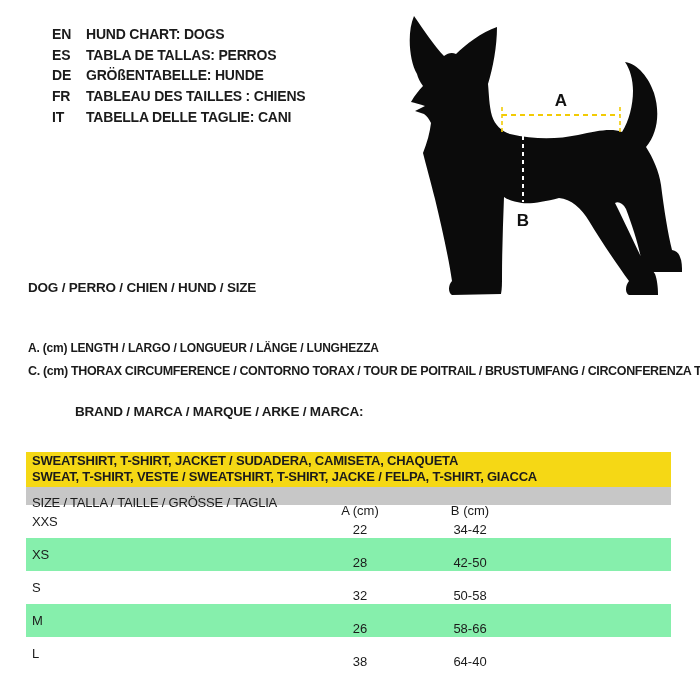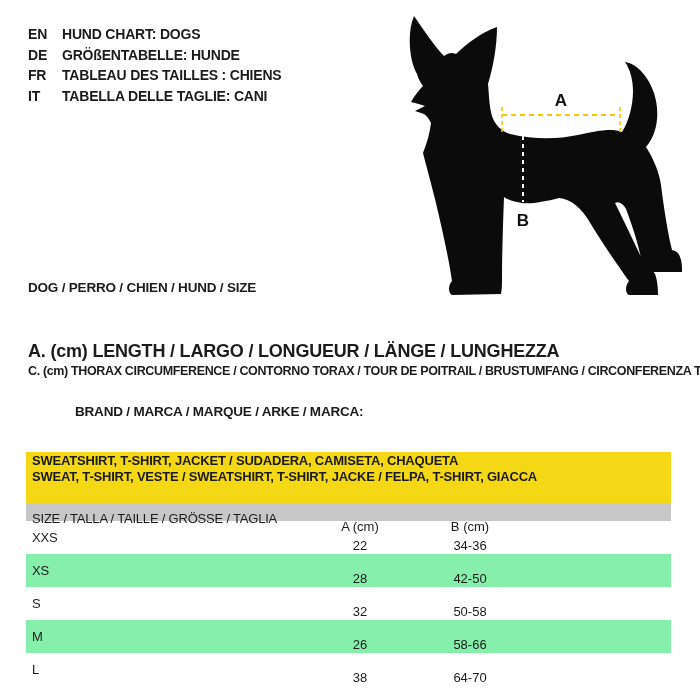--- a/index.html
+++ b/index.html
@@ -3,51 +3,55 @@
 <meta charset="utf-8">
 <style>
   html,body{margin:0;padding:0;background:#ffffff;}
   .sheet{
     position:relative;width:700px;height:700px;background:#ffffff;overflow:hidden;
     font-family:"Liberation Sans",sans-serif;color:#1b1b1b;
   }
   
   .lang-list{position:absolute;left:28px;top:24px;}
   .lang-row{display:flex;line-height:20.7px;font-size:14px;font-weight:700;letter-spacing:-0.2px;}
-  .lang-code{width:34px;flex:0 0 34px;}
+  .lang-code{width:34px;flex:0 0 34px;margin-left:24px;}
   
   .dog-wrap{position:absolute;left:390px;top:0;width:310px;height:310px;}
   .dog-wrap svg{display:block;width:310px;height:310px;}
   .marker-label{font-family:"Liberation Sans",sans-serif;font-weight:700;font-size:17px;fill:#111;}
   
   .caption{position:absolute;left:28px;font-weight:700;white-space:nowrap;letter-spacing:-0.2px;}
   .dog-caption{top:280px;font-size:13.5px;}
-  .legend-a{top:341px;font-size:18px;}
+  .legend-a{top:341px;font-size:12px;}
   .legend-c{top:364px;font-size:12.5px;letter-spacing:-0.35px;}
   .brand-line{top:404px;font-size:13.5px;padding-left:47px;}
   
   .size-table{position:absolute;left:26px;top:452px;width:645px;}
-  .band-yellow{background:#F5D815;padding:1px 0 18px 6px;}
+  .band-yellow{background:#F5D815;padding:1px 0 2px 6px;}
   .band-yellow div{font-size:13px;font-weight:700;line-height:16px;letter-spacing:-0.2px;white-space:nowrap;}
   .grid-row{display:grid;grid-template-columns:274px 120px 100px 1fr;align-items:center;}
   .band-sub{background:#C7C7C7;height:18px;font-size:13px;}
   .t-row{height:33px;font-size:13px;}
   .t-row.alt{background:#86efac;}
   .cell-size{padding-left:6px;white-space:nowrap;letter-spacing:-0.2px;}
   .cell-num{text-align:center;margin-top:16px;}
 </style>
 </head>
 <body>
 
 <div class="sheet">
 
   <div class="lang-list">
     <div class="lang-row">
       <span class="lang-code">EN</span>
       <span>HUND CHART: DOGS</span>
+    </div>
+    <div class="lang-row">
+      <span class="lang-code">ES</span>
+      <span>TABLA DE TALLAS: PERROS</span>
     </div>
     <div class="lang-row">
       <span class="lang-code">DE</span>
       <span>GRÖßENTABELLE: HUNDE</span>
     </div>
     <div class="lang-row">
       <span class="lang-code">FR</span>
       <span>TABLEAU DES TAILLES : CHIENS</span>
     </div>
     <div class="lang-row">
@@ -123,21 +127,21 @@
     </div>
     <div class="grid-row band-sub">
       <div class="cell-size">SIZE / TALLA / TAILLE / GRÖSSE / TAGLIA</div>
       <div class="cell-num">A (cm)</div>
       <div class="cell-num">B (cm)</div>
       <div></div>
     </div>
     <div class="grid-row t-row">
       <div class="cell-size">XXS</div>
       <div class="cell-num">22</div>
-      <div class="cell-num">34-36</div>
+      <div class="cell-num">34-42</div>
       <div></div>
     </div>
     <div class="grid-row t-row alt">
       <div class="cell-size">XS</div>
       <div class="cell-num">28</div>
       <div class="cell-num">42-50</div>
       <div></div>
     </div>
     <div class="grid-row t-row">
       <div class="cell-size">S</div>
@@ -147,18 +151,18 @@
     </div>
     <div class="grid-row t-row alt">
       <div class="cell-size">M</div>
       <div class="cell-num">26</div>
       <div class="cell-num">58-66</div>
       <div></div>
     </div>
     <div class="grid-row t-row">
       <div class="cell-size">L</div>
       <div class="cell-num">38</div>
-      <div class="cell-num">64-70</div>
+      <div class="cell-num">64-40</div>
       <div></div>
     </div>
   </div>
 
 </div>
 
 </body></html>

